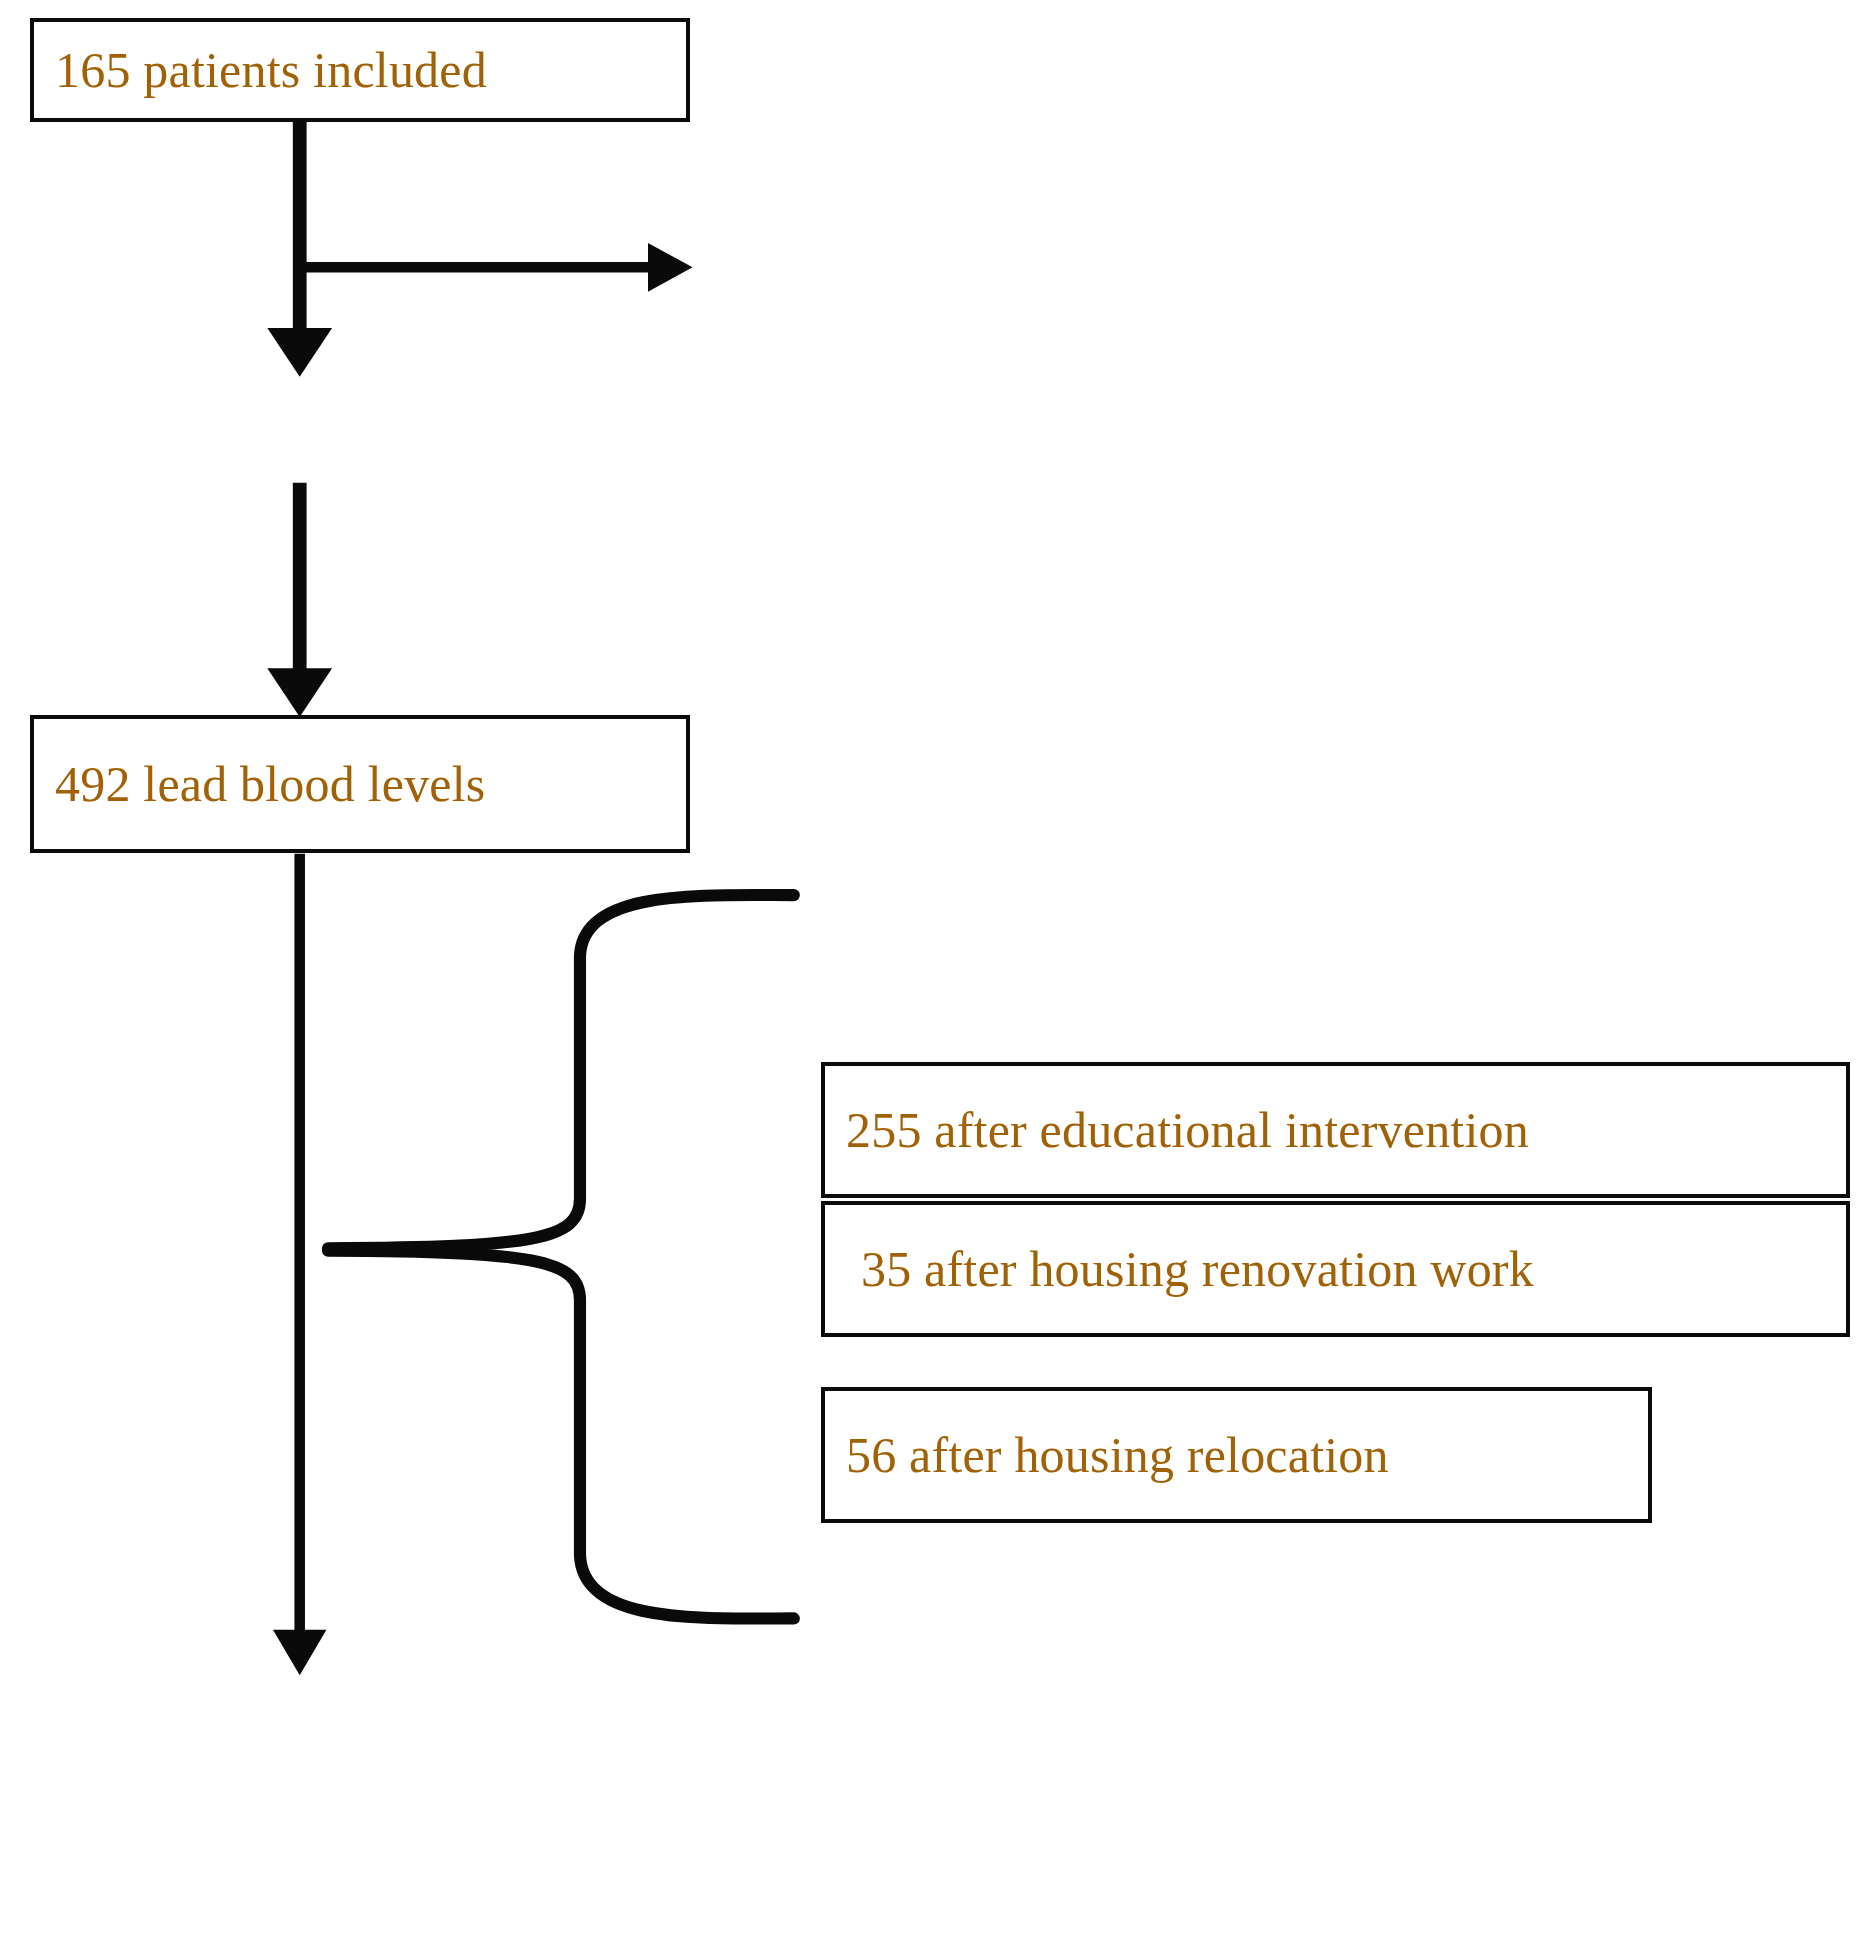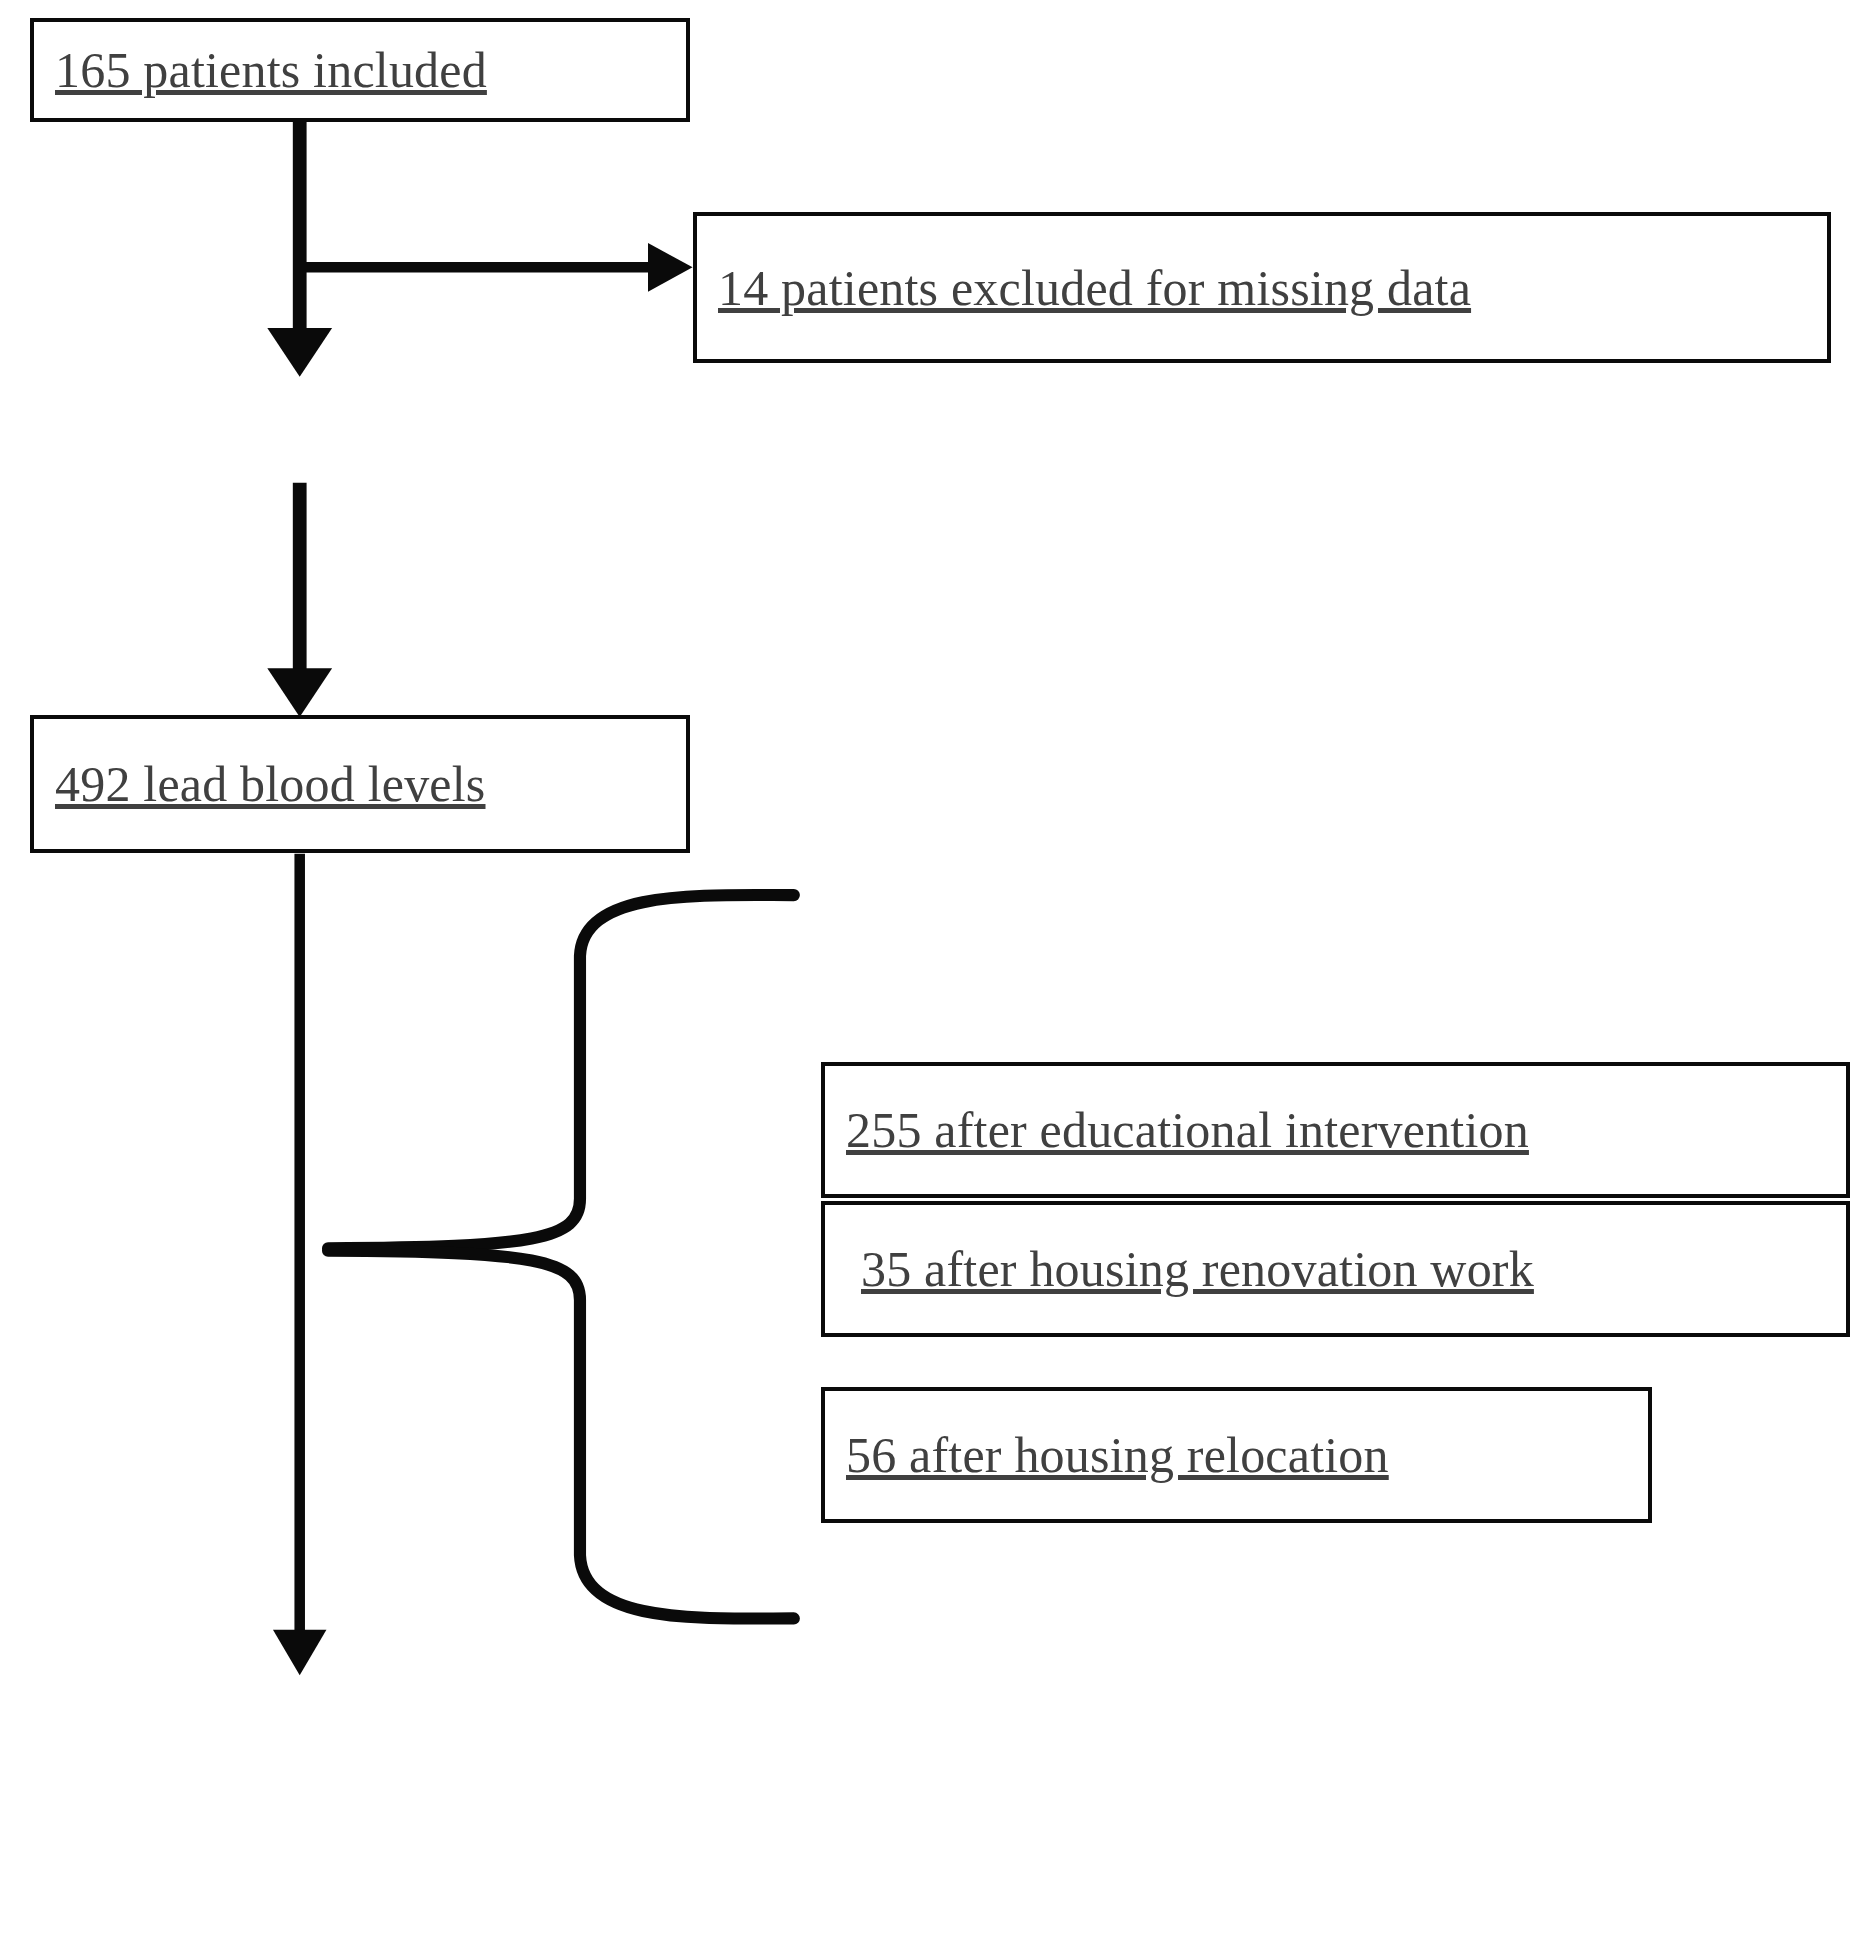--- a/index.html
+++ b/index.html
@@ -31,24 +31,23 @@
     display: flex;
     flex-direction: column;
     justify-content: center;
     align-items: flex-start;
     padding-left: 21px;
     z-index: 2;
   }
   .node .line {
     font-size: 50px;
     line-height: 1.08;
-    color: #404040;
+    color: #a16207;
     letter-spacing: 0.2px;
     white-space: nowrap;
-    text-decoration: underline;
   }
   .node.two-line {
     justify-content: space-evenly;
     padding-top: 27.5px;
     padding-bottom: 27.5px;
   }
   .node.two-line .line {
     line-height: 1.0;
   }
 
@@ -108,23 +107,20 @@
                C 860 1998, 720 2005, 716 1920
                L 716 1605
                C 716 1555, 660 1545, 405 1544"></path>
     </g>
   </svg>
 
   <div class="node" id="node-included">
     <span class="line">165 patients included</span>
   </div>
 
-  <div class="node" id="node-excluded">
-    <span class="line">14 patients excluded for missing data</span>
-  </div>
 
 
   <div class="node" id="node-levels">
     <span class="line">492 lead blood levels</span>
   </div>
 
 
 
   <div class="node" id="node-educ">
     <span class="line">255 after educational intervention</span>

